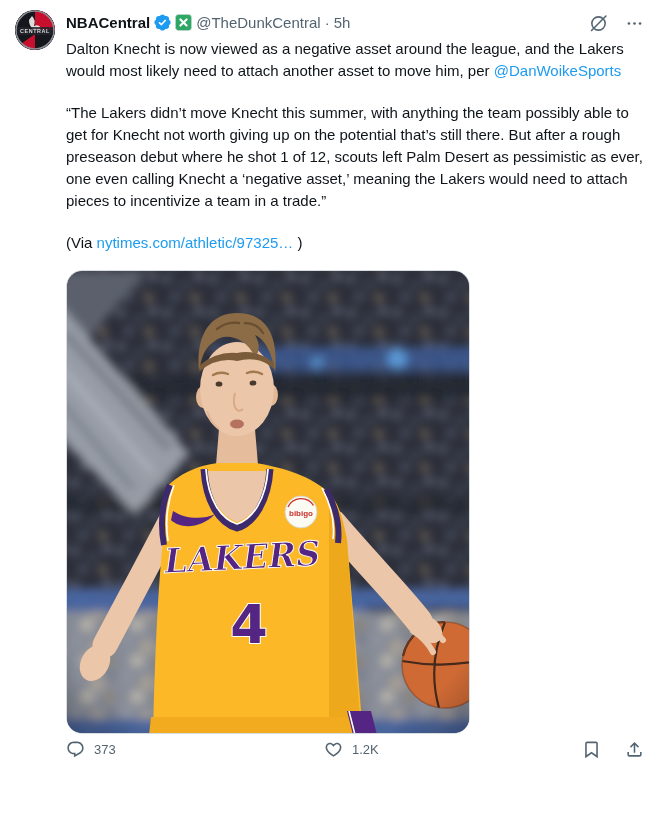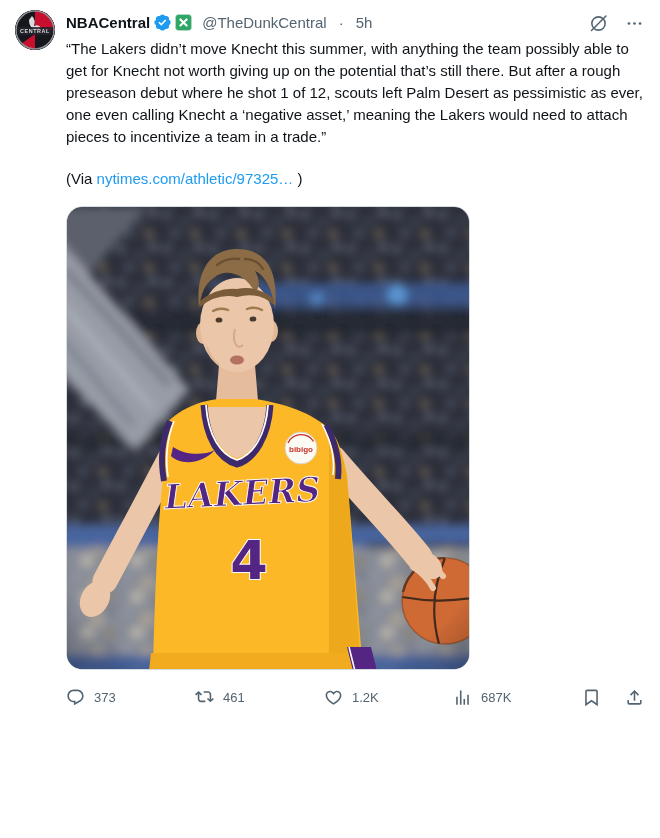--- a/index.html
+++ b/index.html
@@ -17,39 +17,39 @@
     width: 40px; height: 40px; border-radius: 50%;
     overflow: hidden; cursor: pointer; background: #15171c;
   }
   .header-row {
     display: flex; align-items: center;
     font-size: 15px; height: 24px; margin-bottom: 4px;
     white-space: nowrap;
   }
   .display-name { font-weight: 700; color: #0f1419; cursor: pointer; }
   .badge { display: inline-flex; align-items: center; margin-left: 3px; }
-  .handle-group { color: #536471; margin-left: 10px; display: inline-flex; gap: 12px; justify-content: space-between; }
+  .handle-group { color: #536471; margin-left: 4px; display: inline-flex; gap: 4px; justify-content: space-between; }
   .top-icons {
     position: absolute; right: 16px; top: 13px;
     display: flex; gap: 16px; align-items: center; color: #536471;
   }
   .top-icons .icon-btn { cursor: pointer; display: inline-flex; }
   .text-block { font-size: 15px; line-height: 22px; max-width: 578px; }
   .text-block p { margin: 0 0 20px 0; }
   .text-block p:last-of-type { margin-bottom: 16px; }
   a.tweet-link { color: #1d9bf0; text-decoration: none; cursor: pointer; }
   .media {
     width: 404px; height: 464px;
     border-radius: 16px; overflow: hidden;
     border: 1px solid #d5dde2;
     cursor: pointer; line-height: 0;
   }
   .actions {
     display: flex; align-items: center;
-    max-width: 578px; margin-top: 18px;
+    max-width: 578px; margin-top: 6px;
     color: #536471; font-size: 13px;
   }
   .action-group { flex: 1 1 0; display: flex; align-items: center; gap: 9px; cursor: pointer; }
   .action-end { display: flex; align-items: center; gap: 24px; }
   .action-end .icon-btn { cursor: pointer; display: inline-flex; }
   .count { color: #536471; }
 </style>
 </head>
 <body>
 
@@ -97,20 +97,21 @@
     <span class="icon-btn">
       <svg width="19" height="19" viewBox="0 0 24 24" fill="#536471">
         <circle cx="5" cy="12" r="1.7"></circle>
           <circle cx="12" cy="12" r="1.7"></circle>
           <circle cx="19" cy="12" r="1.7"></circle>
       </svg>
     </span>
   </div>
 
   <div class="text-block">
+    <p><span>Dalton Knecht is now viewed as a negative asset around the league, and the Lakers would most likely need to attach another asset to move him, per </span><a class="tweet-link">@DanWoikeSports</a></p>
     <p>“The Lakers didn’t move Knecht this summer, with anything the team possibly able to get for Knecht not worth giving up on the potential that’s still there. But after a rough preseason debut where he shot 1 of 12, scouts left Palm Desert as pessimistic as ever, one even calling Knecht a ‘negative asset,’ meaning the Lakers would need to attach pieces to incentivize a team in a trade.”</p>
     <p><span>(Via </span><a class="tweet-link">nytimes.com/athletic/97325…</a><span> )</span></p>
   </div>
 
   <div class="media">
     <svg width="404" height="464" viewBox="0 0 404 464">
       <defs>
         <clipPath id="mclip">
             <rect x="0" y="0" width="404" height="464" rx="15"></rect>
           </clipPath>
@@ -232,35 +233,23 @@
 
   <div class="actions">
     <div class="action-group">
       <svg width="19" height="19" viewBox="0 0 24 24" fill="#536471">
         <path d="M1.751 10c0-4.42 3.584-8 8.005-8h4.366c4.49 0 8.129 3.64 8.129 8.13 0 2.96-1.607 5.68-4.196 7.11l-8.054 4.46v-3.69h-.067c-4.49.1-8.183-3.51-8.183-8.01zm8.005-6c-3.317 0-6.005 2.69-6.005 6 0 3.37 2.77 6.08 6.138 6.01l.351-.01h1.761v2.3l5.087-2.81c1.951-1.08 3.163-3.13 3.163-5.36 0-3.39-2.744-6.13-6.129-6.13H9.756z"></path>
       </svg>
       <span class="count">373</span>
     </div>
     <div class="action-group">
       <svg width="19" height="19" viewBox="0 0 24 24" fill="#536471">
-        <path d="M4.5 3.88l4.432 4.14-1.364 1.46L5.5 7.55v6.34c0 1.1.896 2 2 2H13v2H7.5c-2.209 0-4-1.79-4-4V7.55L1.432 9.48.068 8.02 4.5 3.88zM16.5 6H11V4h5.5c2.209 0 4 1.79 4 4v6.45l2.068-1.93 1.364 1.46-4.432 4.14-4.432-4.14 1.364-1.46 2.068 1.93V8c0-1.1-.896-2-2-2z"></path>
-      </svg>
-      <span class="count">461</span>
-    </div>
-    <div class="action-group">
-      <svg width="19" height="19" viewBox="0 0 24 24" fill="#536471">
         <path d="M16.697 5.5c-1.222-.06-2.679.51-3.89 2.16l-.805 1.09-.806-1.09C9.984 6.01 8.526 5.44 7.304 5.5c-1.243.07-2.349.78-2.91 1.91-.552 1.12-.633 2.78.479 4.82 1.074 1.97 3.257 4.27 7.129 6.61 3.87-2.34 6.052-4.64 7.126-6.61 1.111-2.04 1.03-3.7.477-4.82-.561-1.13-1.666-1.84-2.908-1.91zm4.187 7.69c-1.351 2.48-4.001 5.12-8.379 7.67l-.503.3-.504-.3c-4.379-2.55-7.029-5.19-8.382-7.67-1.36-2.5-1.41-4.86-.514-6.67.887-1.79 2.647-2.91 4.601-3.01 1.651-.09 3.368.56 4.798 2.01 1.429-1.45 3.146-2.1 4.796-2.01 1.954.1 3.714 1.22 4.601 3.01.896 1.81.846 4.17-.514 6.67z"></path>
       </svg>
       <span class="count">1.2K</span>
-    </div>
-    <div class="action-group">
-      <svg width="19" height="19" viewBox="0 0 24 24" fill="#536471">
-        <path d="M8.75 21V3h2v18h-2zM18 21V8.5h2V21h-2zM4 21l.004-10h2L6 21H4zm9.248 0v-7h2v7h-2z"></path>
-      </svg>
-      <span class="count">687K</span>
     </div>
     <div class="action-end">
       <span class="icon-btn">
         <svg width="19" height="19" viewBox="0 0 24 24" fill="#536471">
           <path d="M4 4.5C4 3.12 5.119 2 6.5 2h11C18.881 2 20 3.12 20 4.5v18.44l-8-5.71-8 5.71V4.5zM6.5 4c-.276 0-.5.22-.5.5v14.56l6-4.29 6 4.29V4.5c0-.28-.224-.5-.5-.5h-11z"></path>
         </svg>
       </span>
       <span class="icon-btn">
         <svg width="19" height="19" viewBox="0 0 24 24" fill="#536471">
           <path d="M12 2.59l5.7 5.7-1.41 1.42L13 6.41V16h-2V6.41l-3.3 3.3-1.41-1.42L12 2.59zM21 15l-.02 3.51c0 1.38-1.12 2.49-2.5 2.49H5.5C4.11 21 3 19.88 3 18.5V15h2v3.5c0 .28.22.5.5.5h12.98c.28 0 .5-.22.5-.5L19 15h2z"></path>

